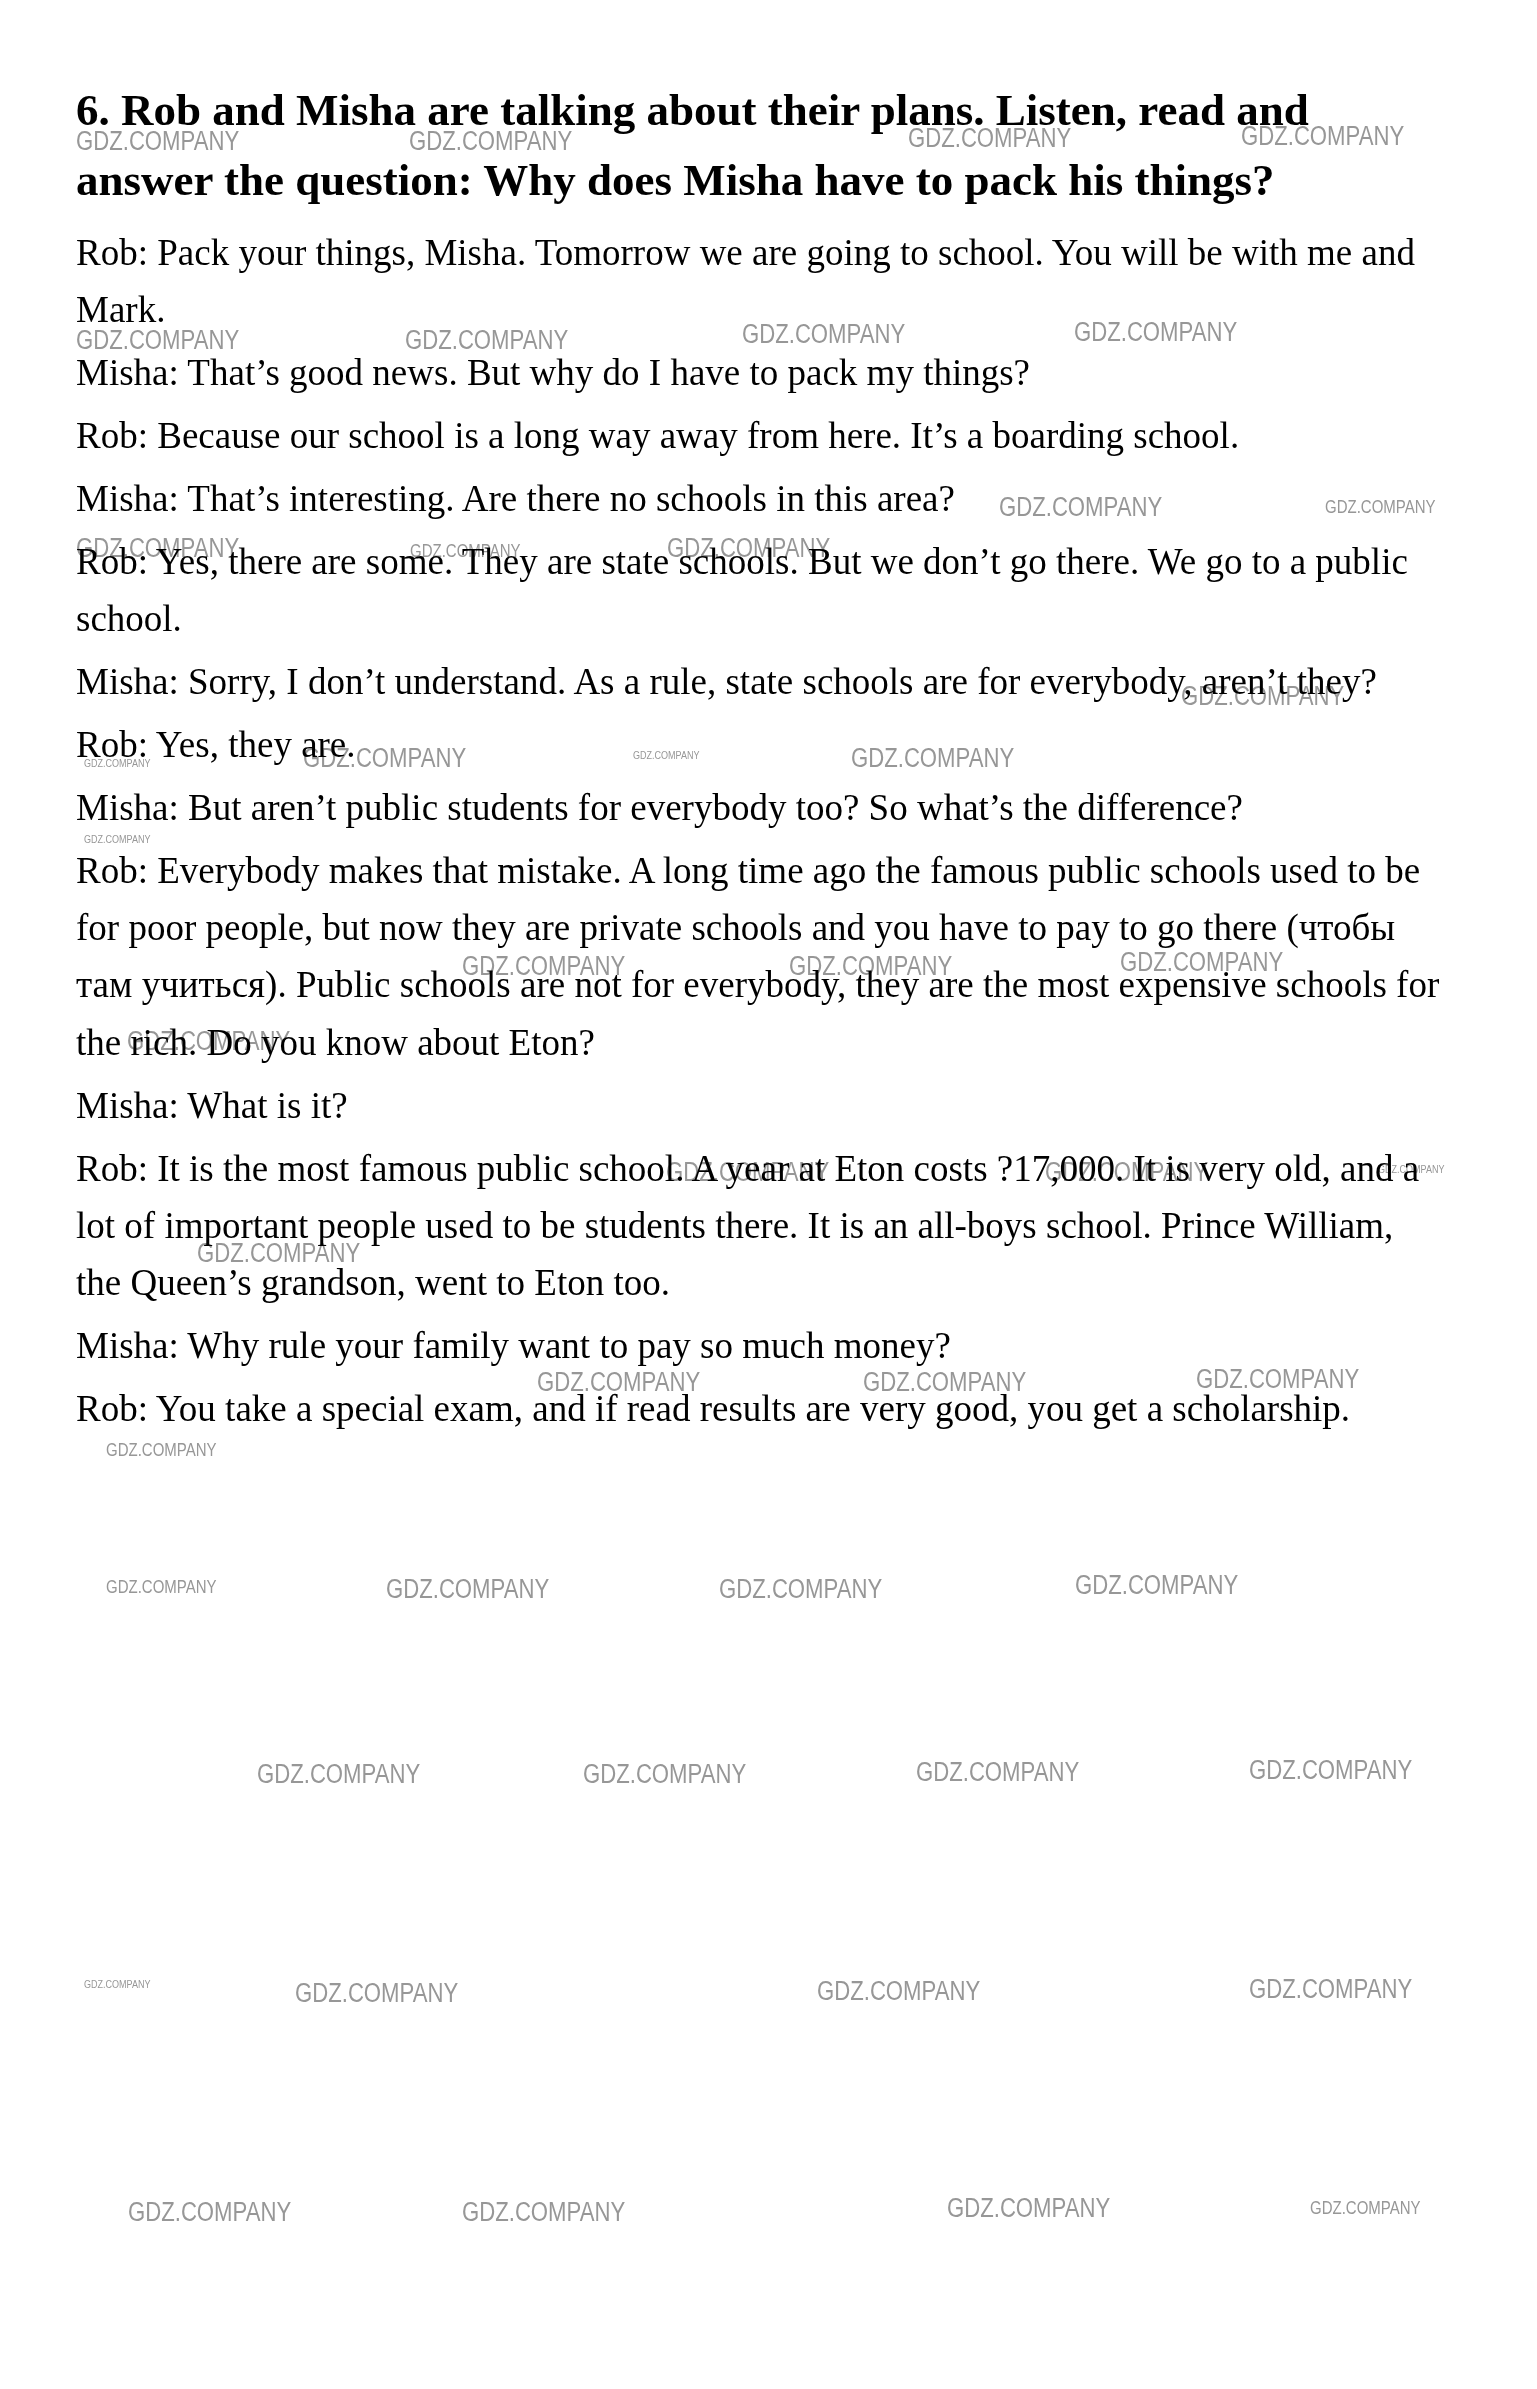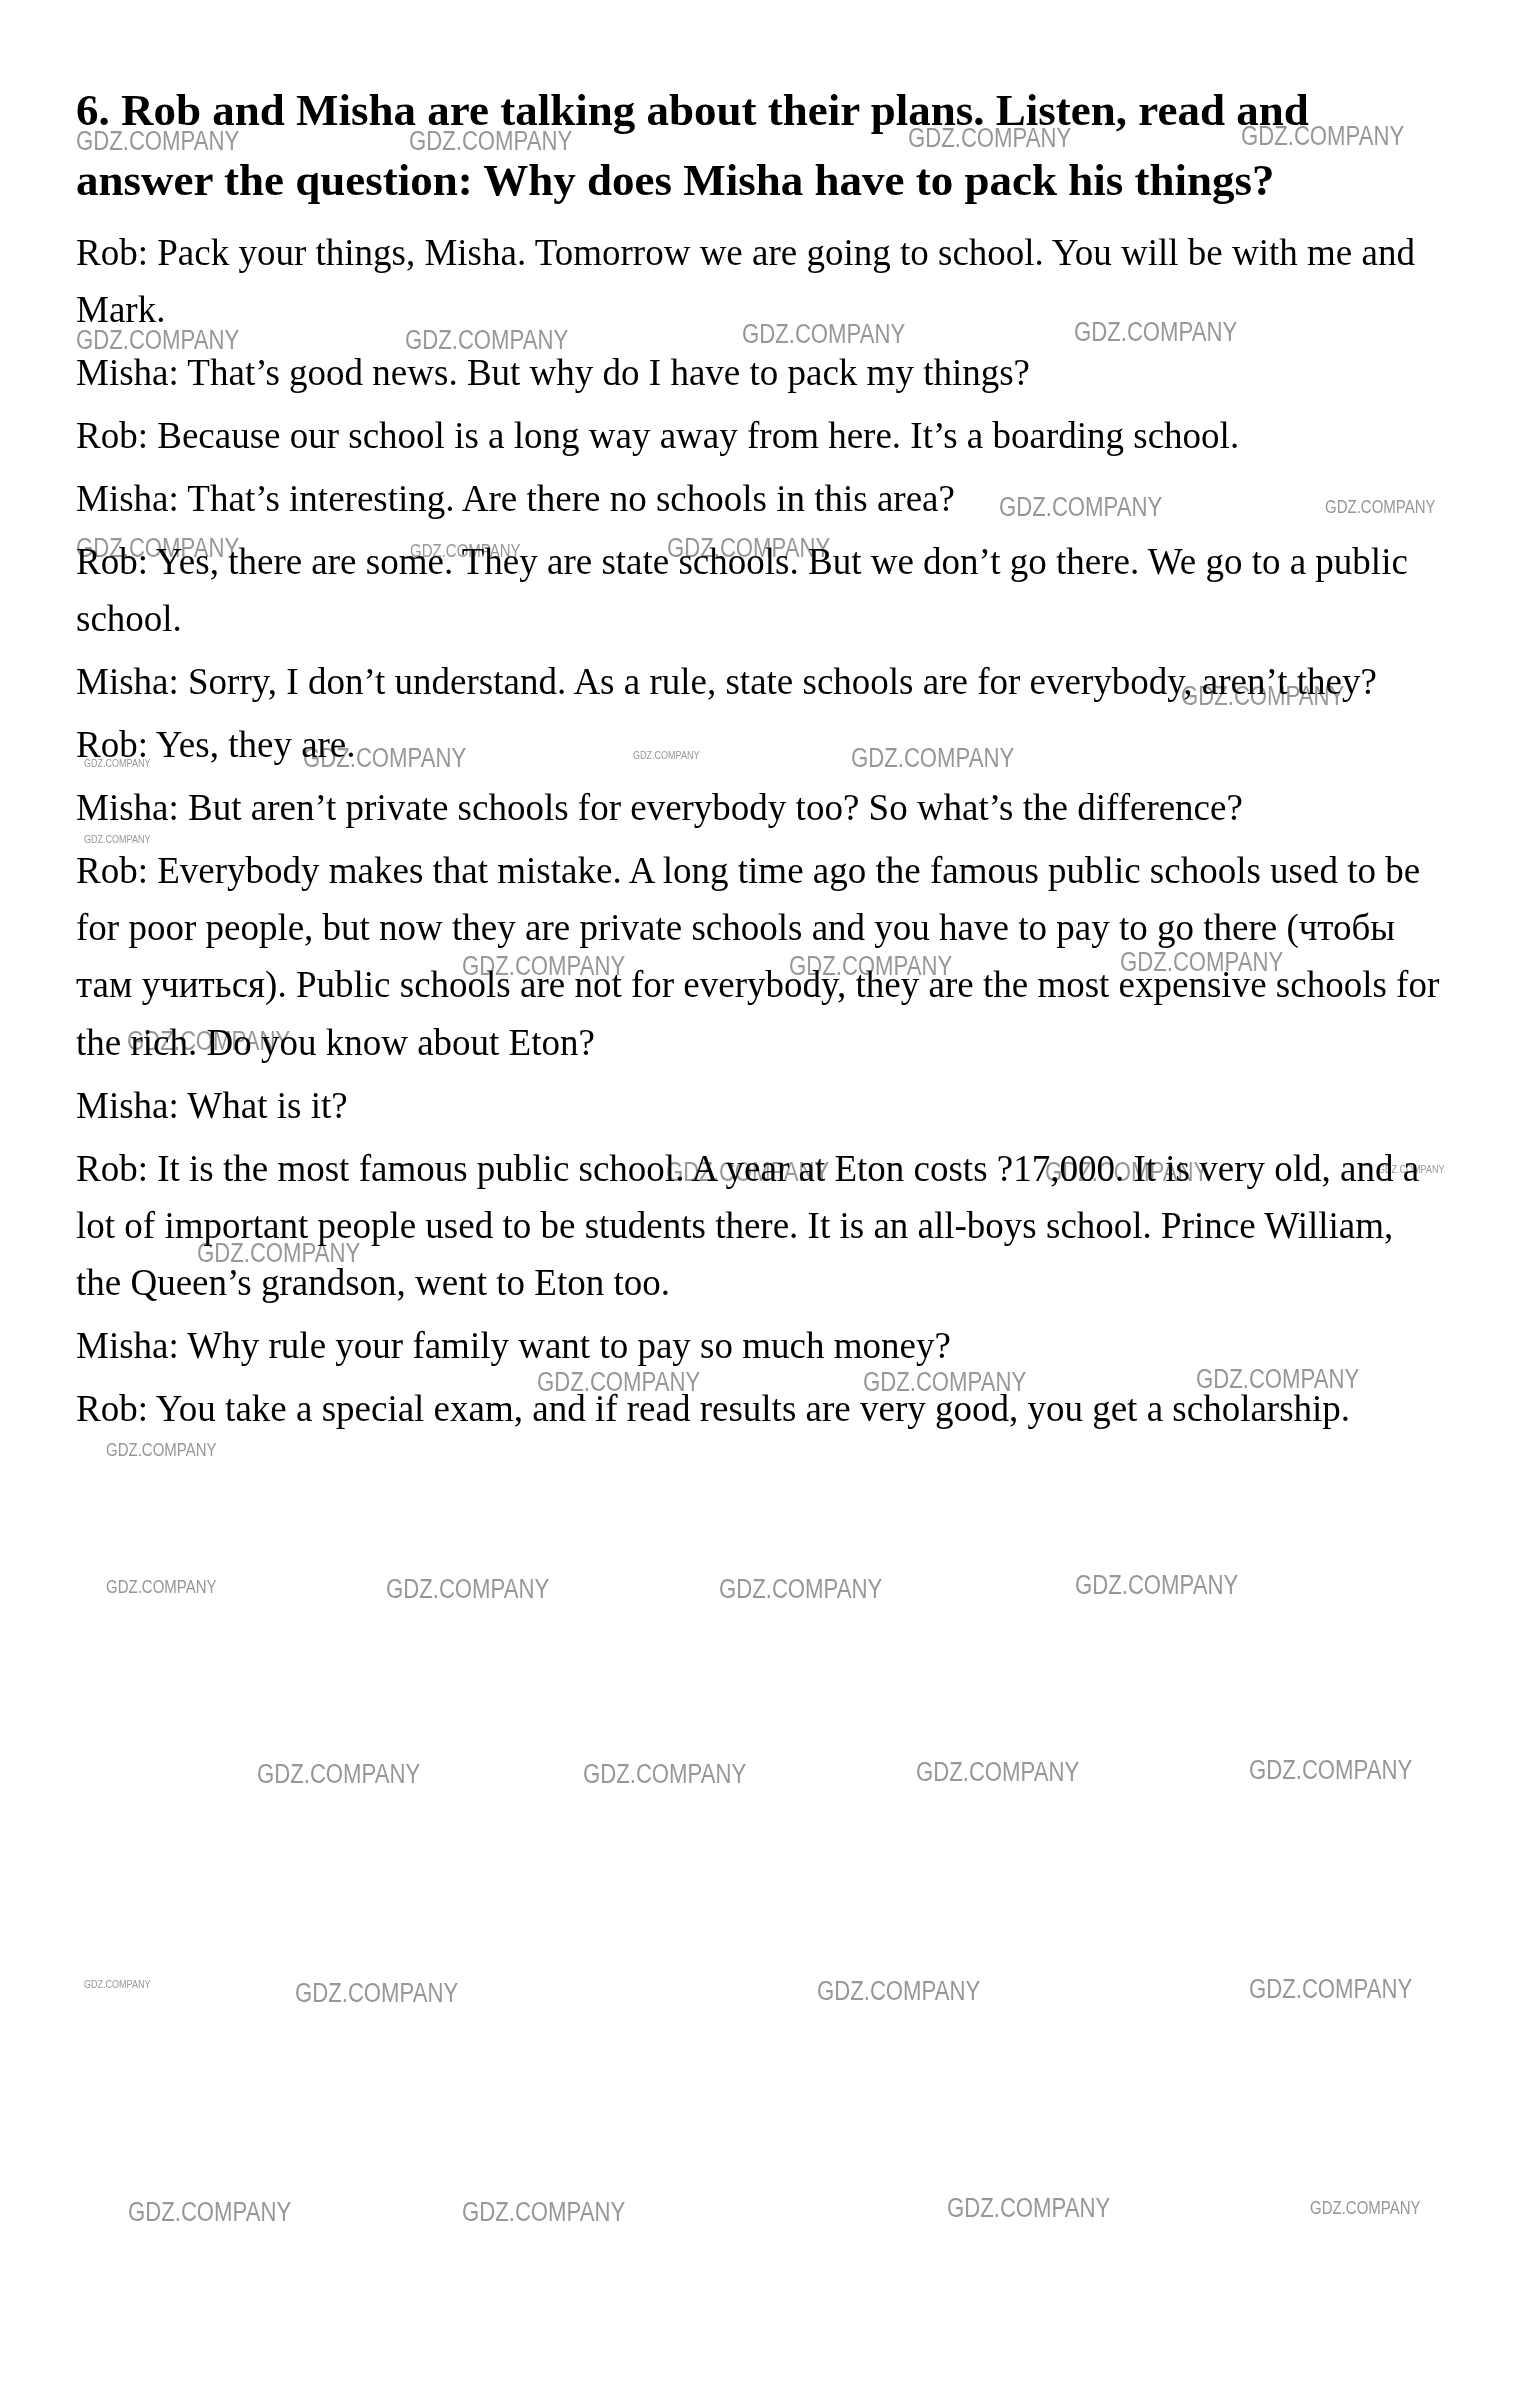--- a/index.html
+++ b/index.html
@@ -127,21 +127,21 @@
   <div class="content">
     <h1 class="title">6. Rob and Misha are talking about their plans. Listen, read and answer the question: Why does Misha have to pack his things?</h1>
 
     <p class="line">Rob: Pack your things, Misha. Tomorrow we are going to school. You will be with me and Mark.</p>
     <p class="line">Misha: That’s good news. But why do I have to pack my things?</p>
     <p class="line">Rob: Because our school is a long way away from here. It’s a boarding school.</p>
     <p class="line">Misha: That’s interesting. Are there no schools in this area?</p>
     <p class="line">Rob: Yes, there are some. They are state schools. But we don’t go there. We go to a public school.</p>
     <p class="line">Misha: Sorry, I don’t understand. As a rule, state schools are for everybody, aren’t they?</p>
     <p class="line">Rob: Yes, they are.</p>
-    <p class="line">Misha: But aren’t private schools for everybody too? So what’s the difference?</p>
+    <p class="line">Misha: But aren’t public students for everybody too? So what’s the difference?</p>
     <p class="line">Rob: Everybody makes that mistake. A long time ago the famous public schools used to be for poor people, but now they are private schools and you have to pay to go there (чтобы там учиться). Public schools are not for everybody, they are the most expensive schools for the rich. Do you know about Eton?</p>
     <p class="line">Misha: What is it?</p>
     <p class="line">Rob: It is the most famous public school. A year at Eton costs ?17,000. It is very old, and a lot of important people used to be students there. It is an all-boys school. Prince William, the Queen’s grandson, went to Eton too.</p>
     <p class="line">Misha: Why rule your family want to pay so much money?</p>
     <p class="line">Rob: You take a special exam, and if read results are very good, you get a scholarship.</p>
   </div>
 
 </div>
 
 

